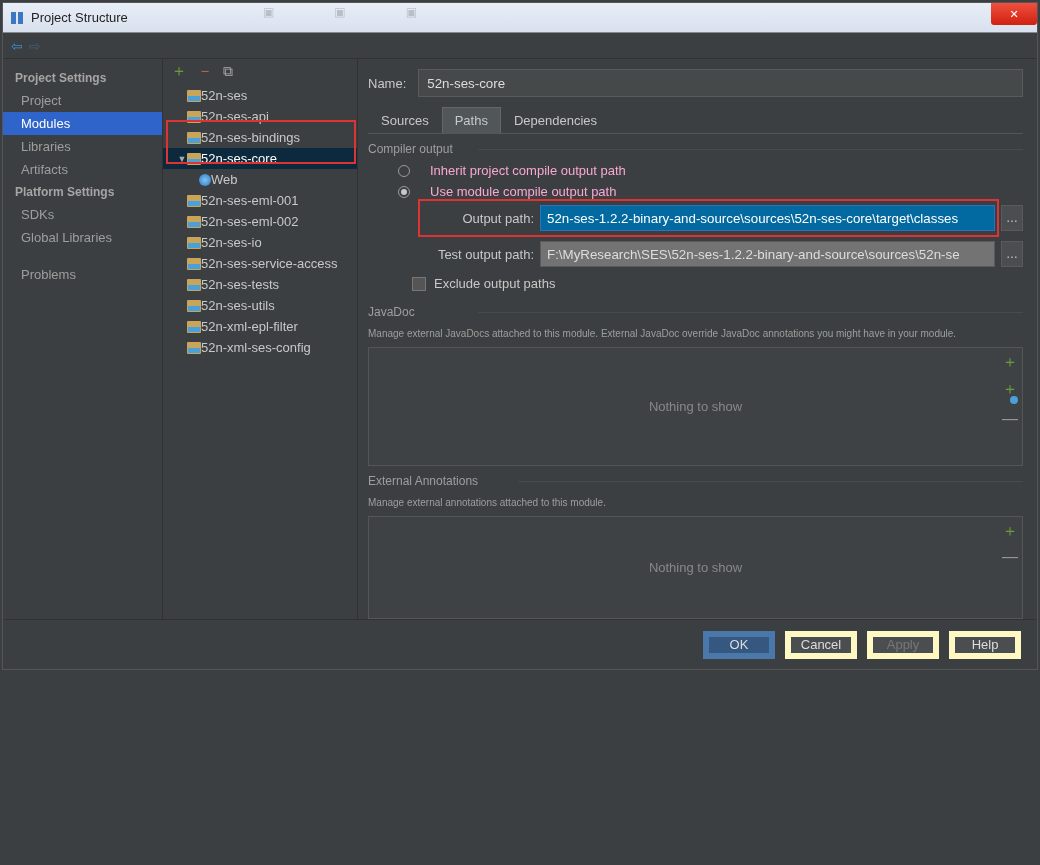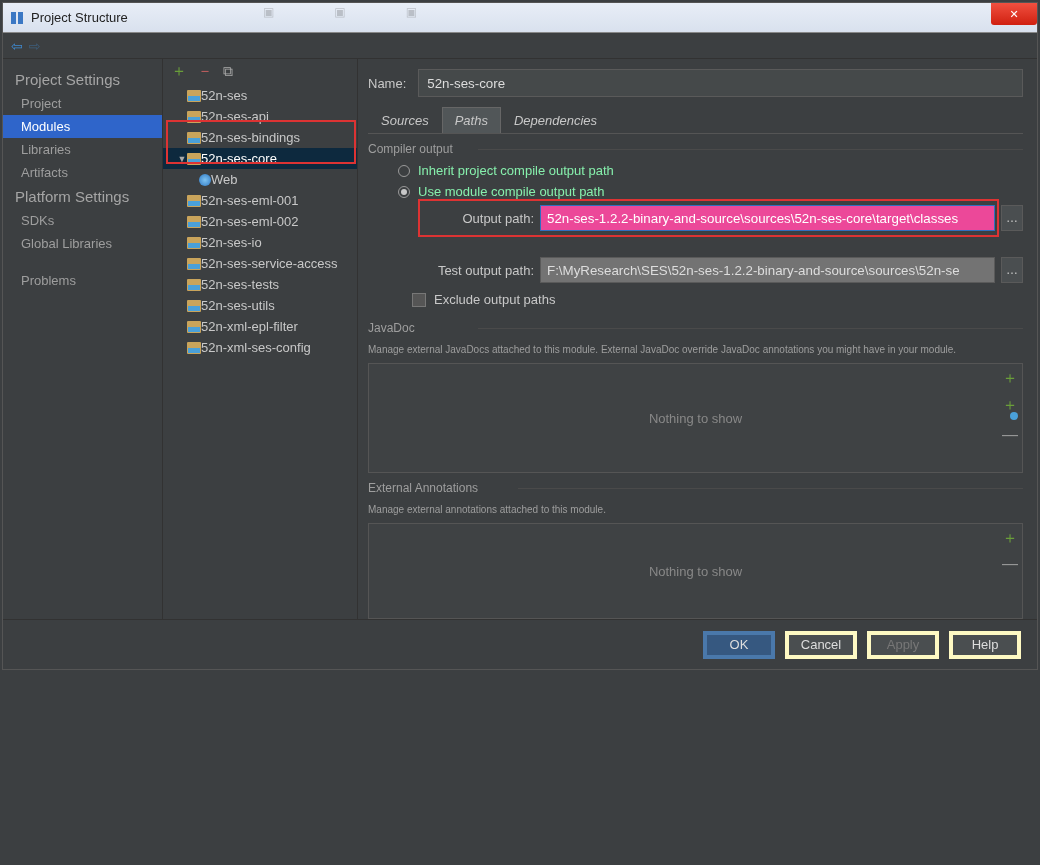--- a/index.html
+++ b/index.html
@@ -50,21 +50,21 @@
   .toolbar-row .arrow { color:#3f8bd4; font-size:14px }
   .toolbar-row .arrow.dim { opacity:.4 }
 
   .body-row { flex:1; display:flex; min-height:0 }
   .sidebar {
     width: 160px;
     background:#3c3f41;
     border-right:1px solid #323232;
     padding-top: 8px;
   }
-  .side-heading { color:#a5a5a5; font-weight:normal; font-size:15px; padding:4px 12px }
+  .side-heading { color:#a5a5a5; font-weight:bold; font-size:12px; padding:4px 12px }
   .side-item { padding:4px 18px; color:#9e9e9e; cursor:default }
   .side-item.selected { background:#2f65ca; color:#fff }
 
   .tree-col {
     width:195px;
     background:#3c3f41;
     border-right:1px solid #323232;
     display:flex;flex-direction:column;
   }
   .tree-tb { height:24px; display:flex; align-items:center; padding:0 8px; gap:10px }
@@ -80,52 +80,52 @@
   .folder-icon::before{content:"";position:absolute;inset:0;background:#c9a45b;border-radius:1px}
   .folder-icon::after{content:"";position:absolute;left:1px;right:1px;bottom:1px;height:5px;background:#4aa0d9}
   .web-icon{width:12px;height:12px;border-radius:50%;background:radial-gradient(circle,#7ec3f2,#2e78c4);display:inline-block}
   .red-box { position:absolute; border:2px solid #d33; pointer-events:none }
 
   .main-col { flex:1; display:flex; flex-direction:column; min-width:0; padding:10px 14px 0 10px; position:relative }
   .name-row { display:flex; align-items:center; gap:12px; margin-bottom:10px }
   .name-row label{ color:#c8c8c8 }
   .name-row input{ flex:1; background:#45494a;border:1px solid #5a5a5a;color:#ddd;padding:5px 8px;height:28px }
 
-  .tabs { display:flex; border-bottom:1px solid #555;font-style:italic; }
+  .tabs { display:flex; border-bottom:1px solid #555; }
   .tab { padding:5px 12px; color:#c8c8c8; border:1px solid transparent; border-bottom:none; cursor:default }
   .tab.active { background:#515658; border-color:#666; }
 
   .section-title { color:#9e9e9e; font-size:12px; margin:8px 0 4px 0; position:relative }
   .section-title::after{content:"";position:absolute;left:110px;right:0;top:50%;border-top:1px solid #4a4a4a}
   .section-title.short::after{left:150px}
 
-  .radio-row{ display:flex; align-items:center; gap:8px; padding:3px 0 3px 30px; color:#86efac }
+  .radio-row{ display:flex; align-items:center; gap:20px; padding:3px 0 3px 30px; color:#f9a8d4 }
   .radio-dot{ width:12px;height:12px;border-radius:50%;border:1px solid #999;display:inline-flex;align-items:center;justify-content:center }
   .radio-dot.on::after{content:"";width:6px;height:6px;border-radius:50%;background:#c8c8c8}
 
   .path-row{ display:flex; align-items:center; gap:6px; padding:3px 0 3px 54px }
   .path-row label{ width:112px; text-align:right; color:#c8c8c8; flex:none }
   .path-row input{ flex:1; background:#737373;border:1px solid #5a5a5a;color:#ddd;padding:4px 6px;height:26px; min-width:0 }
   .path-row .browse{ width:22px;height:26px;background:#4a4e50;border:1px solid #5a5a5a;color:#ccc;display:flex;align-items:center;justify-content:center;font-size:12px }
-  .hl input{ border-color:#2e6fbf; background:#ec4899; color:#fff }
+  .hl input{ border-color:#2e6fbf; background:#0369a1; color:#fff }
 
   .check-row{ display:flex;align-items:center;gap:8px;padding:6px 0 6px 44px;color:#c8c8c8 }
   .check-box{ width:14px;height:14px;background:#555;border:1px solid #777 }
 
   .desc{ font-size:10px;color:#9e9e9e;line-height:1.4;margin:4px 0 6px 0 }
 
   .list-box{ position:relative; height:170px; background:#3f4244;border:1px solid #555;color:#888;display:flex;align-items:center;justify-content:center }
   .list-box.small{height:148px}
   .list-tools{position:absolute;right:4px;top:4px;display:flex;flex-direction:column;gap:6px}
   .list-tools span{font-size:16px;color:#6a9e3a}
   .list-tools .minus{color:#999}
   .list-tools .globe::after{content:"";display:block;width:8px;height:8px;border-radius:50%;background:#4aa0d9;margin-left:8px;margin-top:-4px}
 
   .footer{ height:50px;border-top:1px solid #323232;display:flex;align-items:center;justify-content:flex-end;gap:10px;padding:0 16px;background:#3c3f41 }
-  .btn{ min-width:72px;height:28px;display:flex;align-items:center;justify-content:center;background:#4a4e50;border:4px solid #fef9c3;color:#ddd }
+  .btn{ min-width:72px;height:28px;display:flex;align-items:center;justify-content:center;background:#4a4e50;border:6px solid #fef9c3;color:#ddd }
   .btn.primary{ background:#365880;border-color:#4a78aa }
   .btn.dim{ color:#777 }
 </style>
 </head>
 <body>
 
 <div class="window-frame">
   <div class="titlebar">
     <span class="title-icon">
       <svg width="16" height="16" viewBox="0 0 16 16">
@@ -257,21 +257,21 @@
         <span class="radio-dot on"></span>
         <span>Use module compile output path</span>
       </div>
 
       <div class="path-row hl" style="position:relative">
         <label>Output path:</label>
         <input value="52n-ses-1.2.2-binary-and-source\sources\52n-ses-core\target\classes" style="">
         <div class="browse">…</div>
         <div class="red-box" style="left:50px;right:24px;top:-3px;bottom:-3px"></div>
       </div>
-      <div class="path-row" style="margin-top:20px">
+      <div class="path-row" style="margin-top:4px">
         <label>Test output path:</label>
         <input value="F:\MyResearch\SES\52n-ses-1.2.2-binary-and-source\sources\52n-se" style="">
         <div class="browse">…</div>
       </div>
       <div class="check-row">
         <span class="check-box"></span>
         <span>Exclude output paths</span>
       </div>
 
       <div class="section-title">JavaDoc</div>

